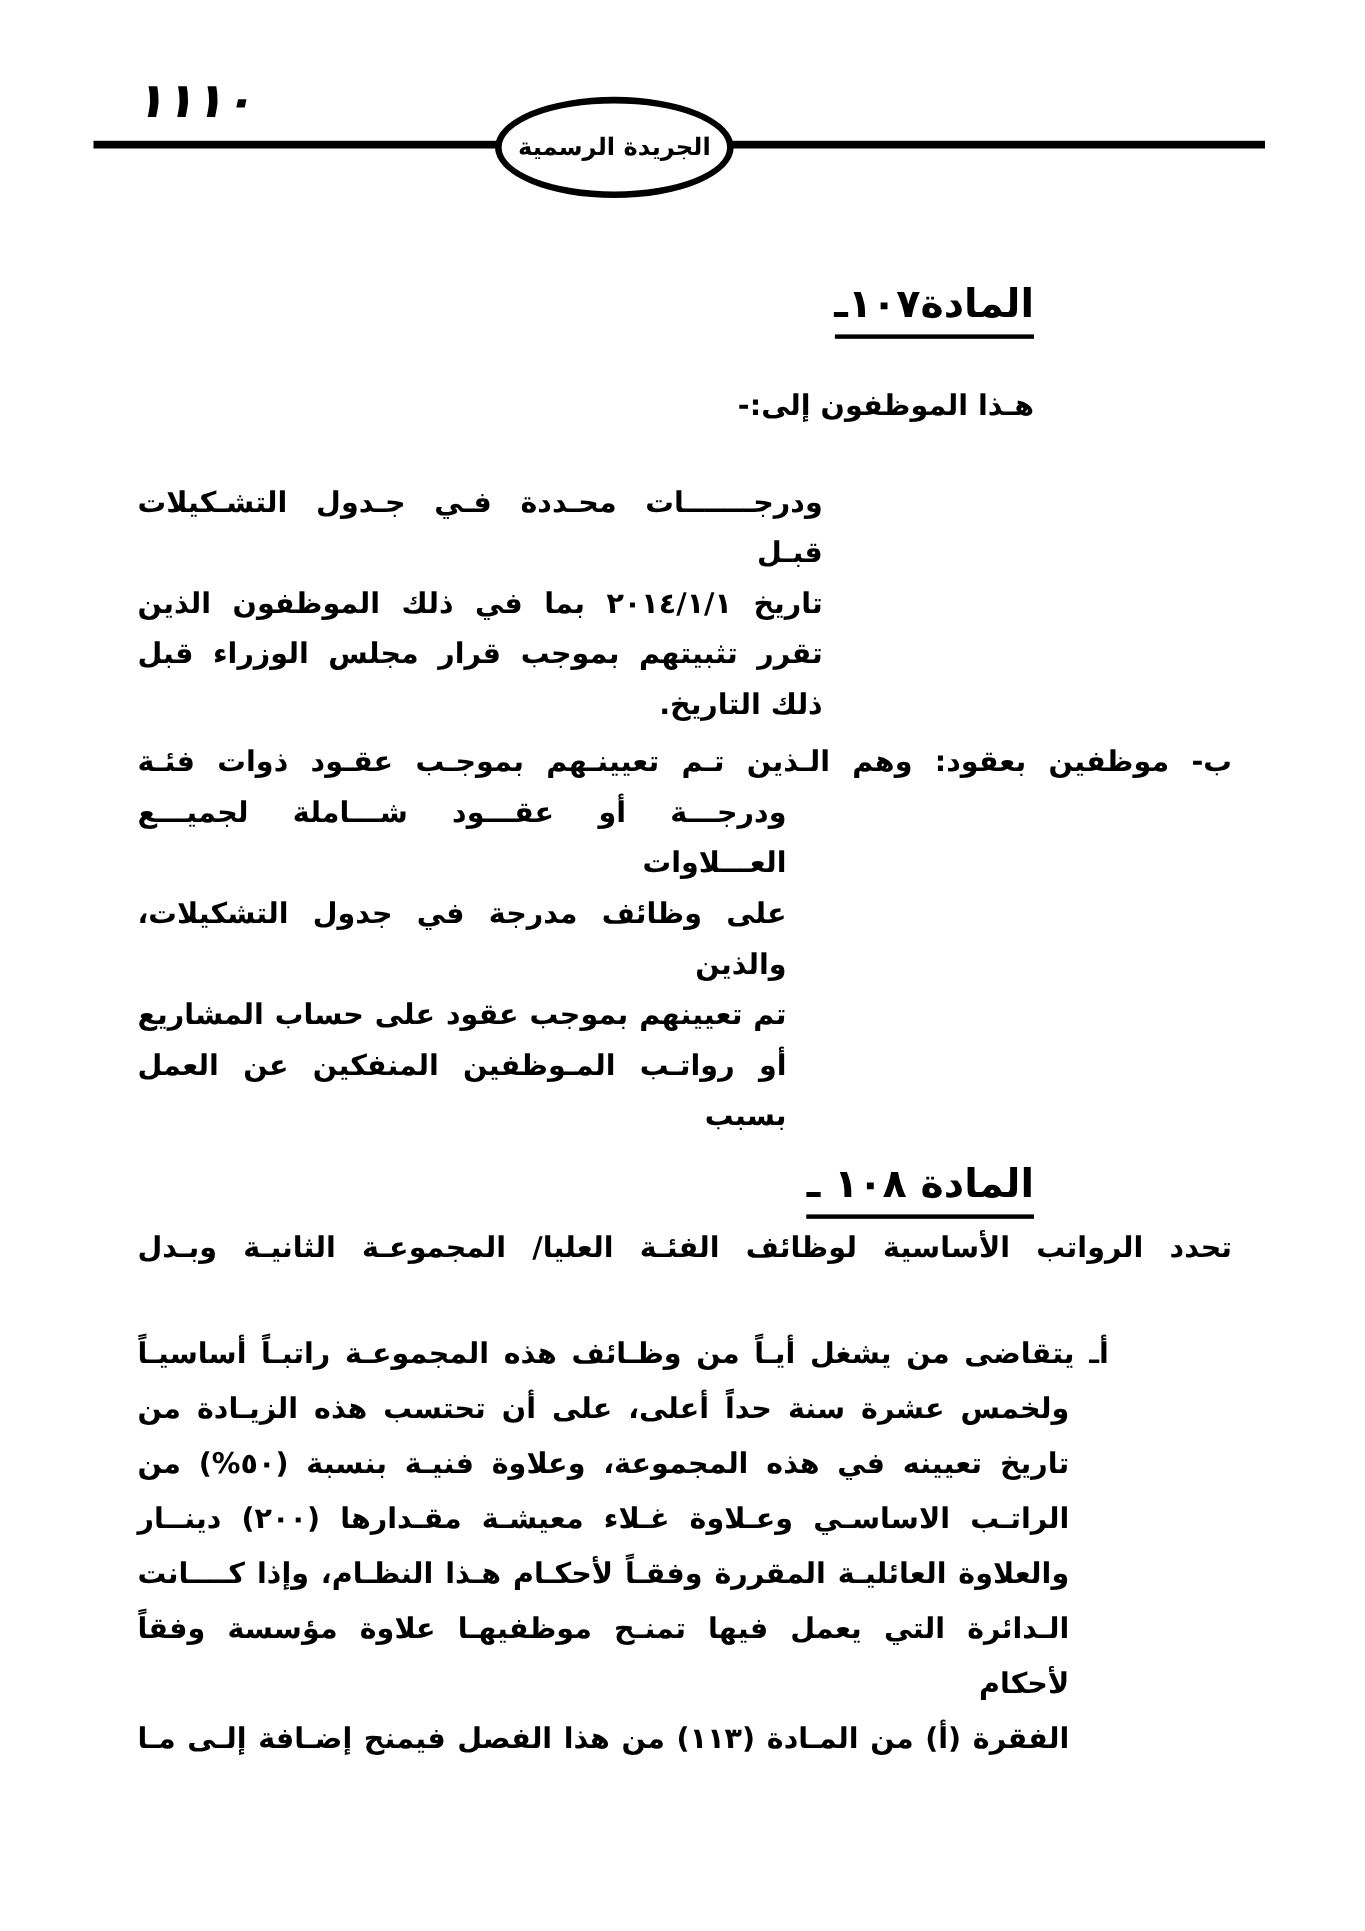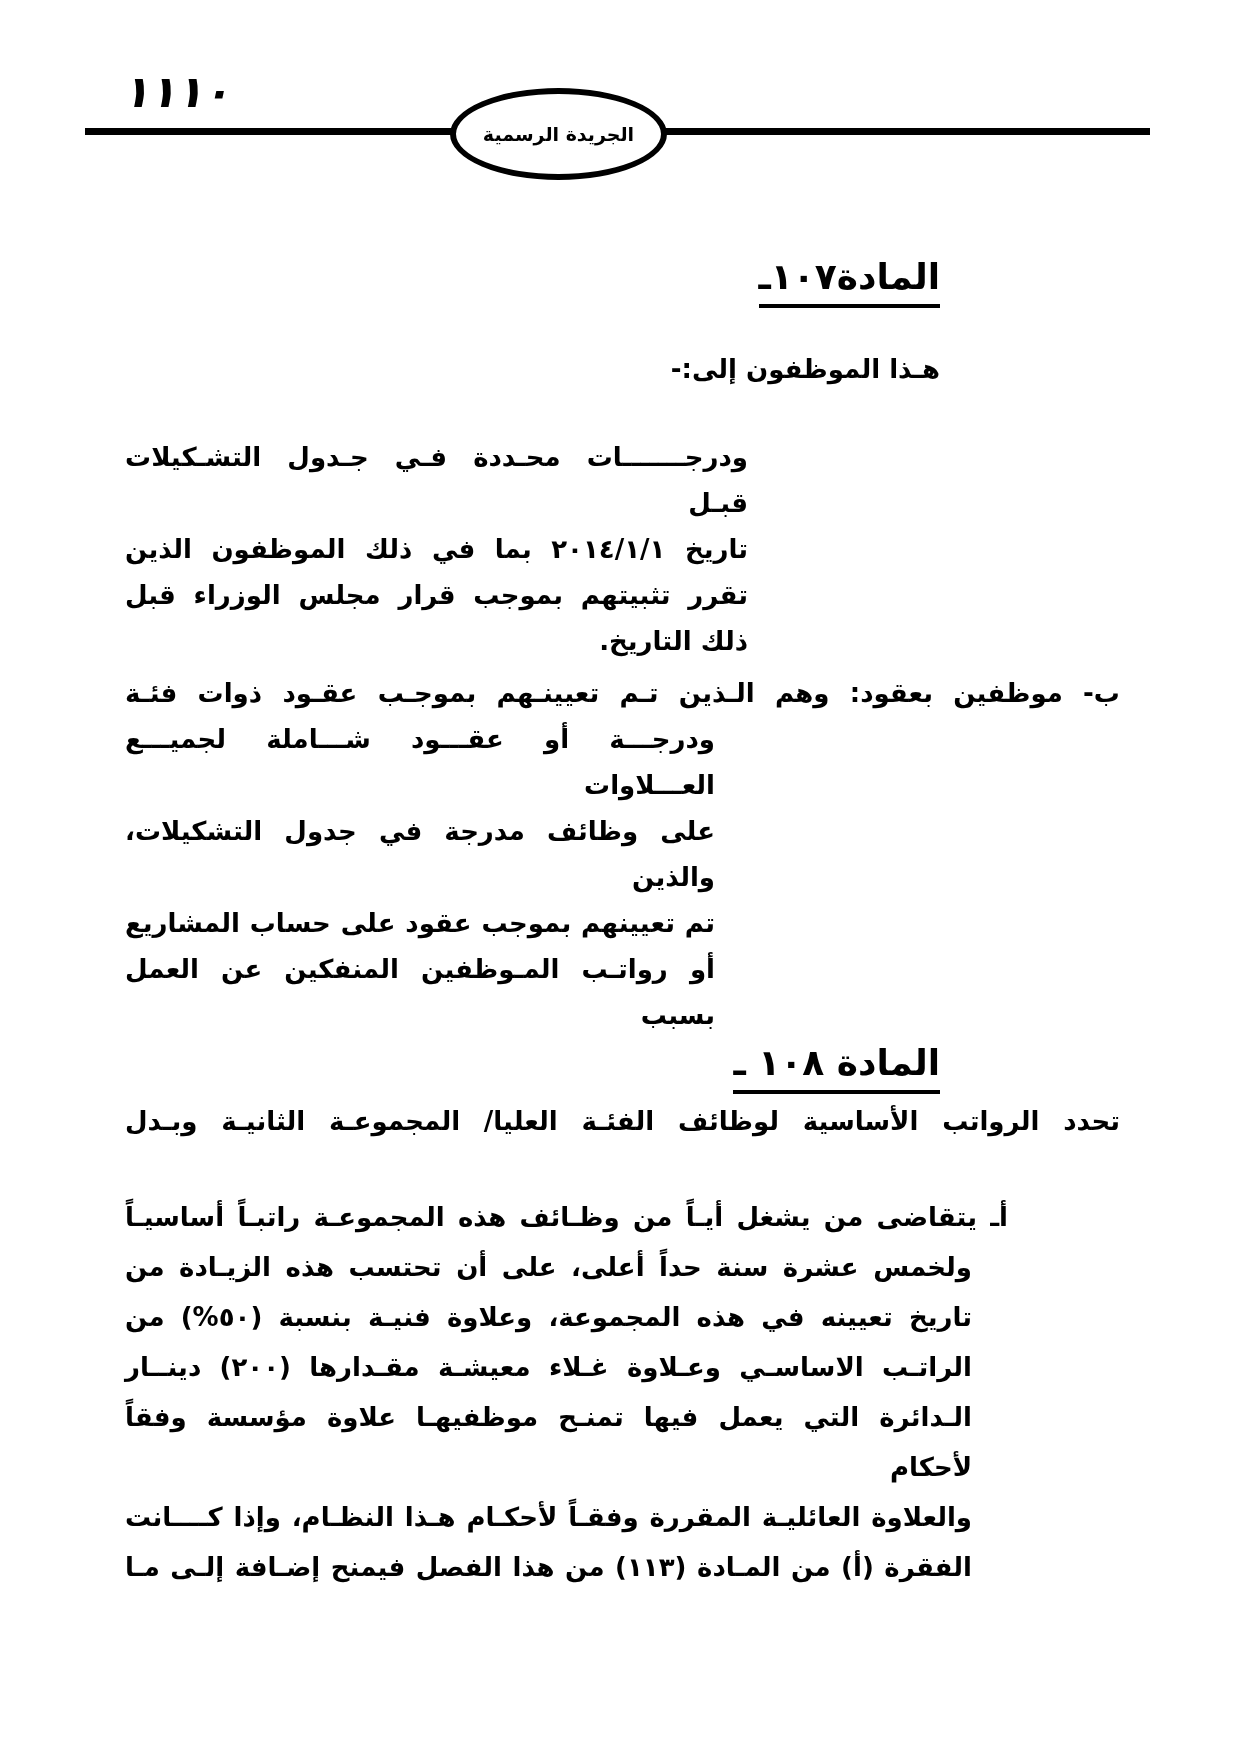--- a/index.html
+++ b/index.html
@@ -26,21 +26,21 @@
   .gazette-ellipse {
     position:absolute; top:88px; left:450px;
     width:205px; height:80px;
     background:#fff;
     border:6px solid #000;
     border-radius:50%;
     display:flex; align-items:center; justify-content:center;
     z-index:2;
   }
   .gazette-ellipse span {
-    font-size:19px; font-weight:bold; direction:rtl;
+    font-size:22px; font-weight:bold; direction:rtl;
   }
   
   .content {
     position:absolute; top:238px; left:125px;
     width:995px;
     direction:rtl;
     font-weight:bold;
     font-size:26px;
   }
   .art-heading { margin:18px 0 38px 0; text-align:right; font-size:36px; }
@@ -51,21 +51,21 @@
   }
   .h-tab { margin-right:180px; }
   .line { line-height:46px; min-height:46px; }
   .c108 .line { line-height:50px; min-height:50px; }
   .just { text-align:justify; text-align-last:justify; }
   .alright { text-align:right; }
   .intro107 { margin:0 180px 42px 0; }
   .a-cont { margin-right:372px; }
   .b-block { margin-top:6px; }
   .b-cont { margin-right:405px; }
-  .h108 { margin-top:4px; margin-bottom:4px; }
+  .h108 { margin-top:18px; margin-bottom:4px; }
   .intro108-tab { margin-right:185px; }
   .c108 { margin-top:48px; }
   .c-first { margin-right:112px; }
   .c-cont { margin-right:148px; }
 </style>
 </head>
 <body>
 
 <div class="page">
 
@@ -103,20 +103,20 @@
       <span class="u">المادة ١٠٨ ـ</span>
     </div>
 
     <div class="line just">تحدد الرواتب الأساسية لوظائف الفئـة العليا/ المجموعـة الثانيـة وبـدل</div>
 
     <div class="item c108">
       <div class="line just c-first">أـ يتقاضى من يشغل أيـاً من وظـائف هذه المجموعـة راتبـاً أساسيـاً</div>
       <div class="line just c-cont">ولخمس عشرة سنة حداً أعلى، على أن تحتسب هذه الزيـادة من</div>
       <div class="line just c-cont">تاريخ تعيينه في هذه المجموعة، وعلاوة فنيـة بنسبة (٥٠%) من</div>
       <div class="line just c-cont">الراتـب الاساسـي وعـلاوة غـلاء معيشـة مقـدارها (٢٠٠) دينــار</div>
+      <div class="line just c-cont">والعلاوة العائليـة المقررة وفقـاً لأحكـام هـذا النظـام، وإذا كــــانت</div>
       <div class="line just c-cont">الـدائرة التي يعمل فيها تمنـح موظفيهـا علاوة مؤسسة وفقاً لأحكام</div>
-      <div class="line just c-cont">والعلاوة العائليـة المقررة وفقـاً لأحكـام هـذا النظـام، وإذا كــــانت</div>
       <div class="line just c-cont">الفقرة (أ) من المـادة (١١٣) من هذا الفصل فيمنح إضـافة إلـى مـا</div>
 
     </div>
 
   </div>
 </div>
 
 </body></html>

